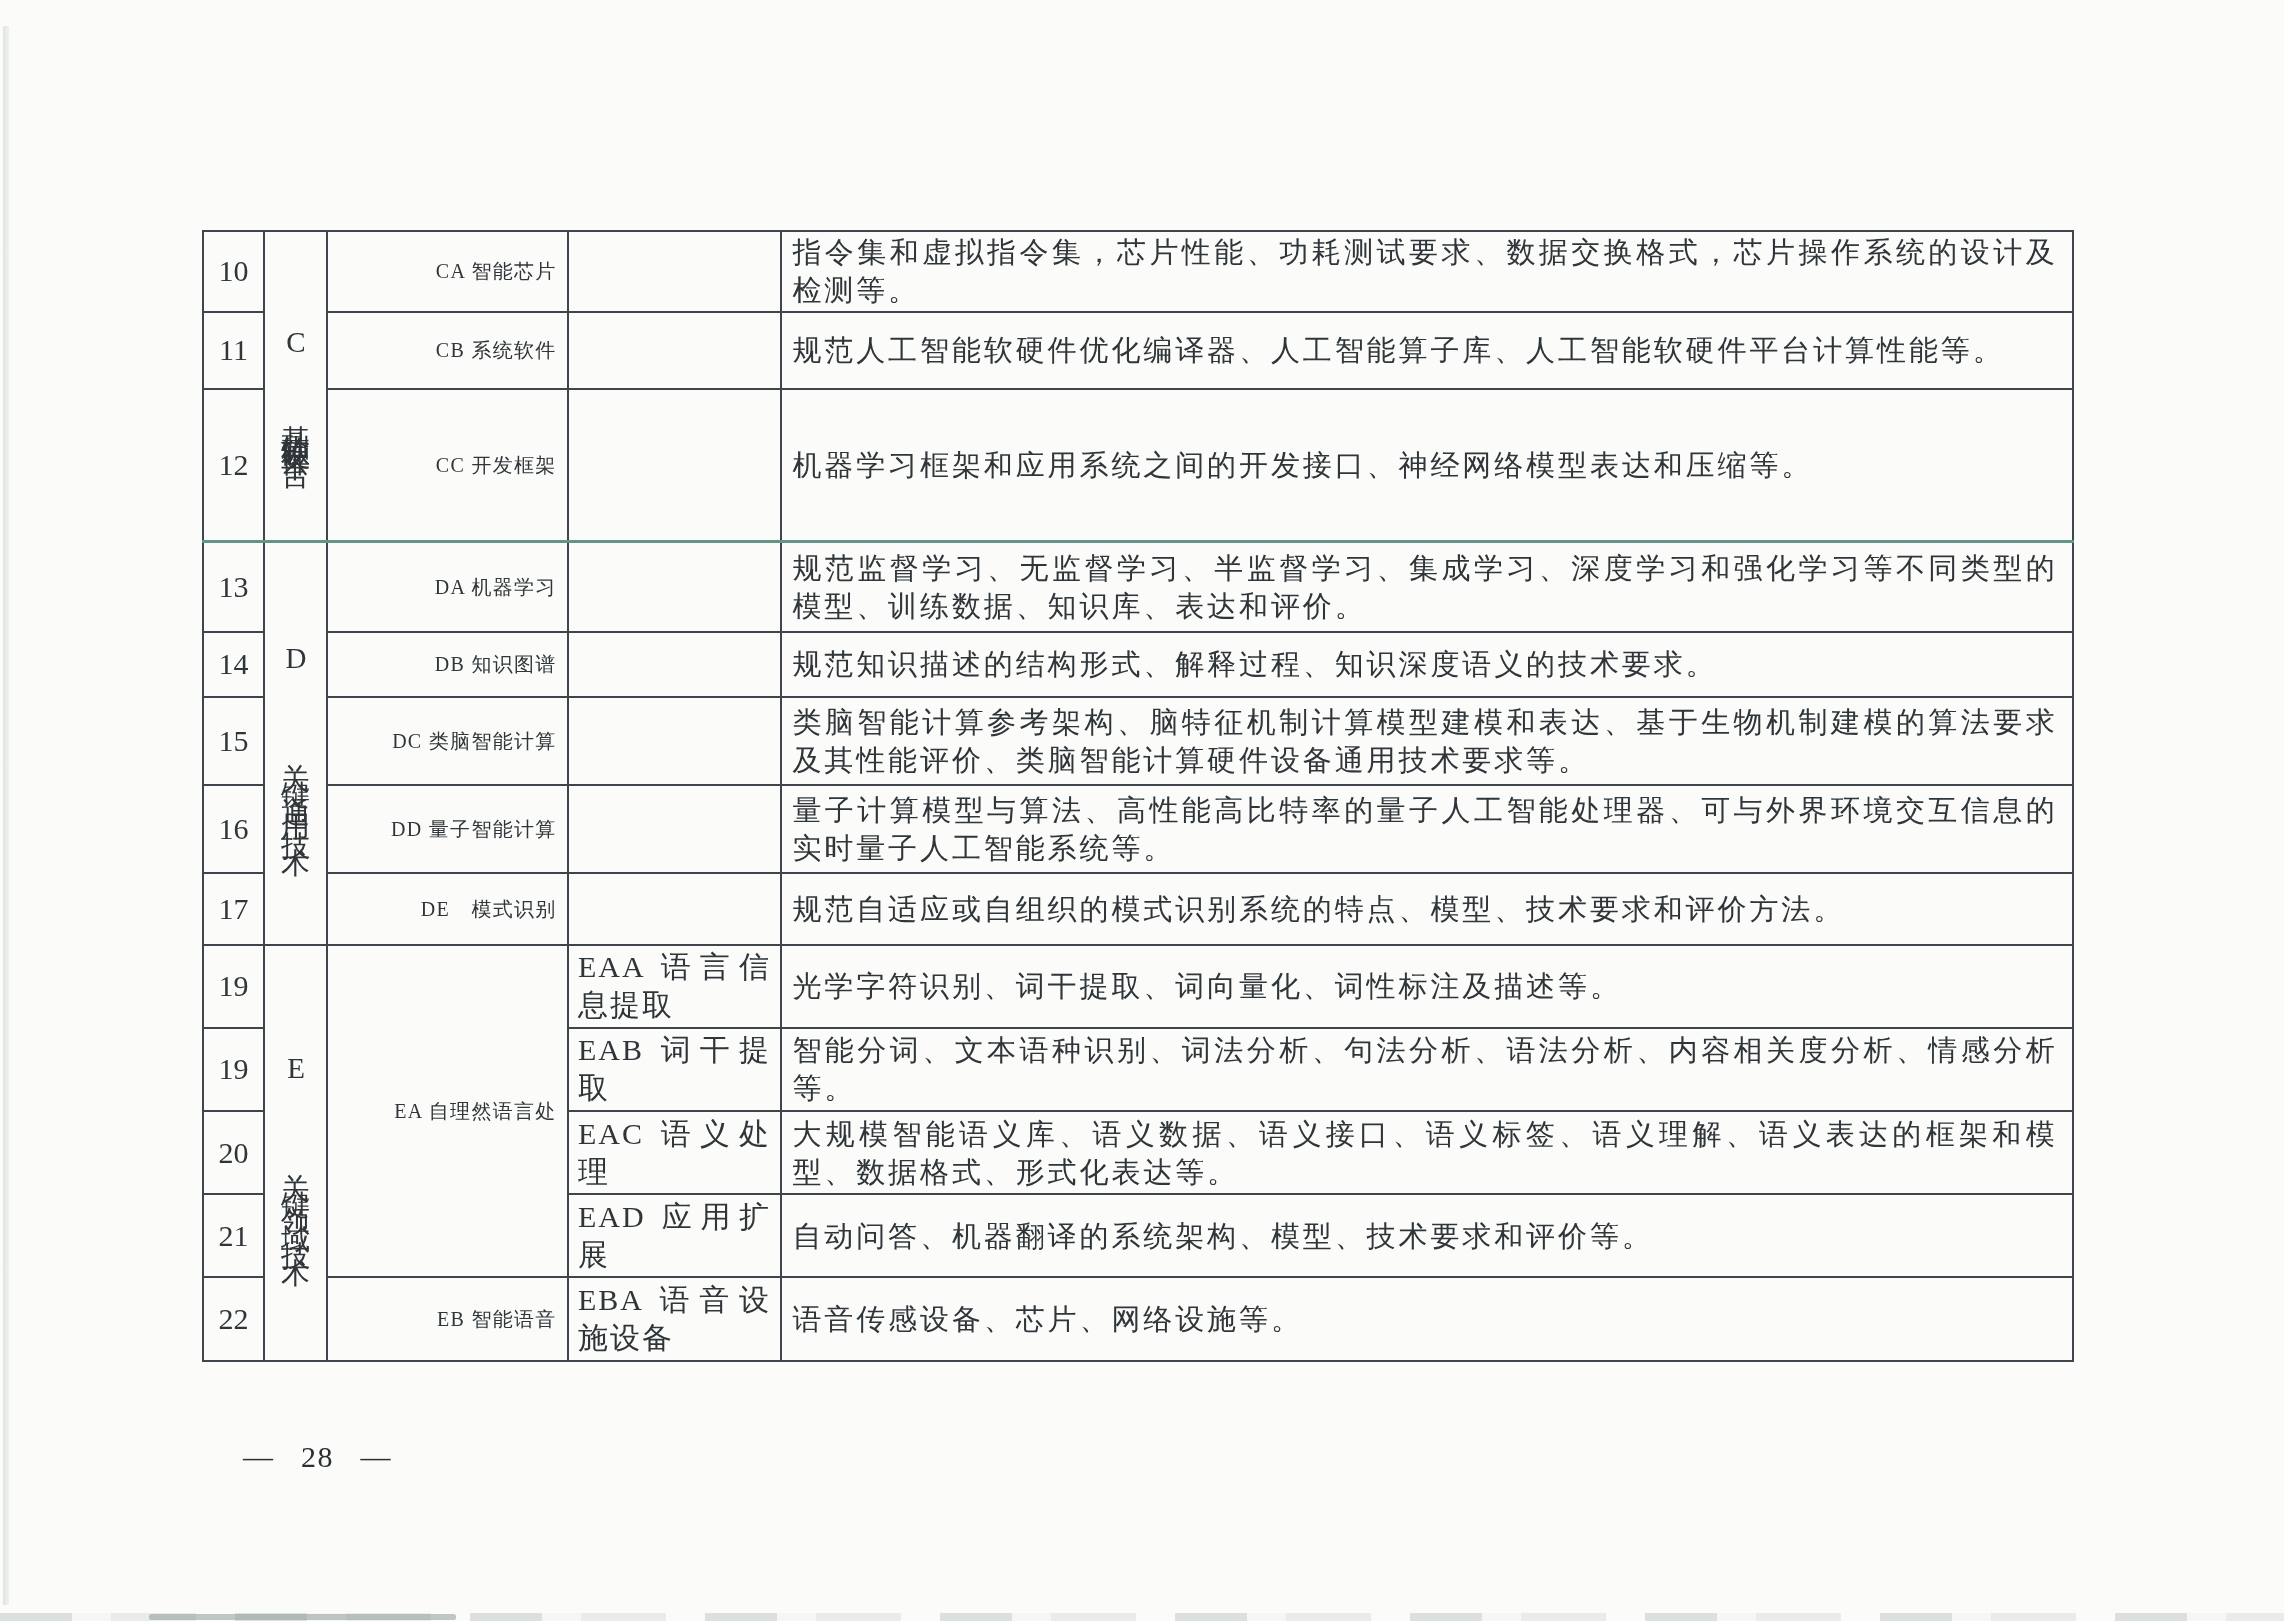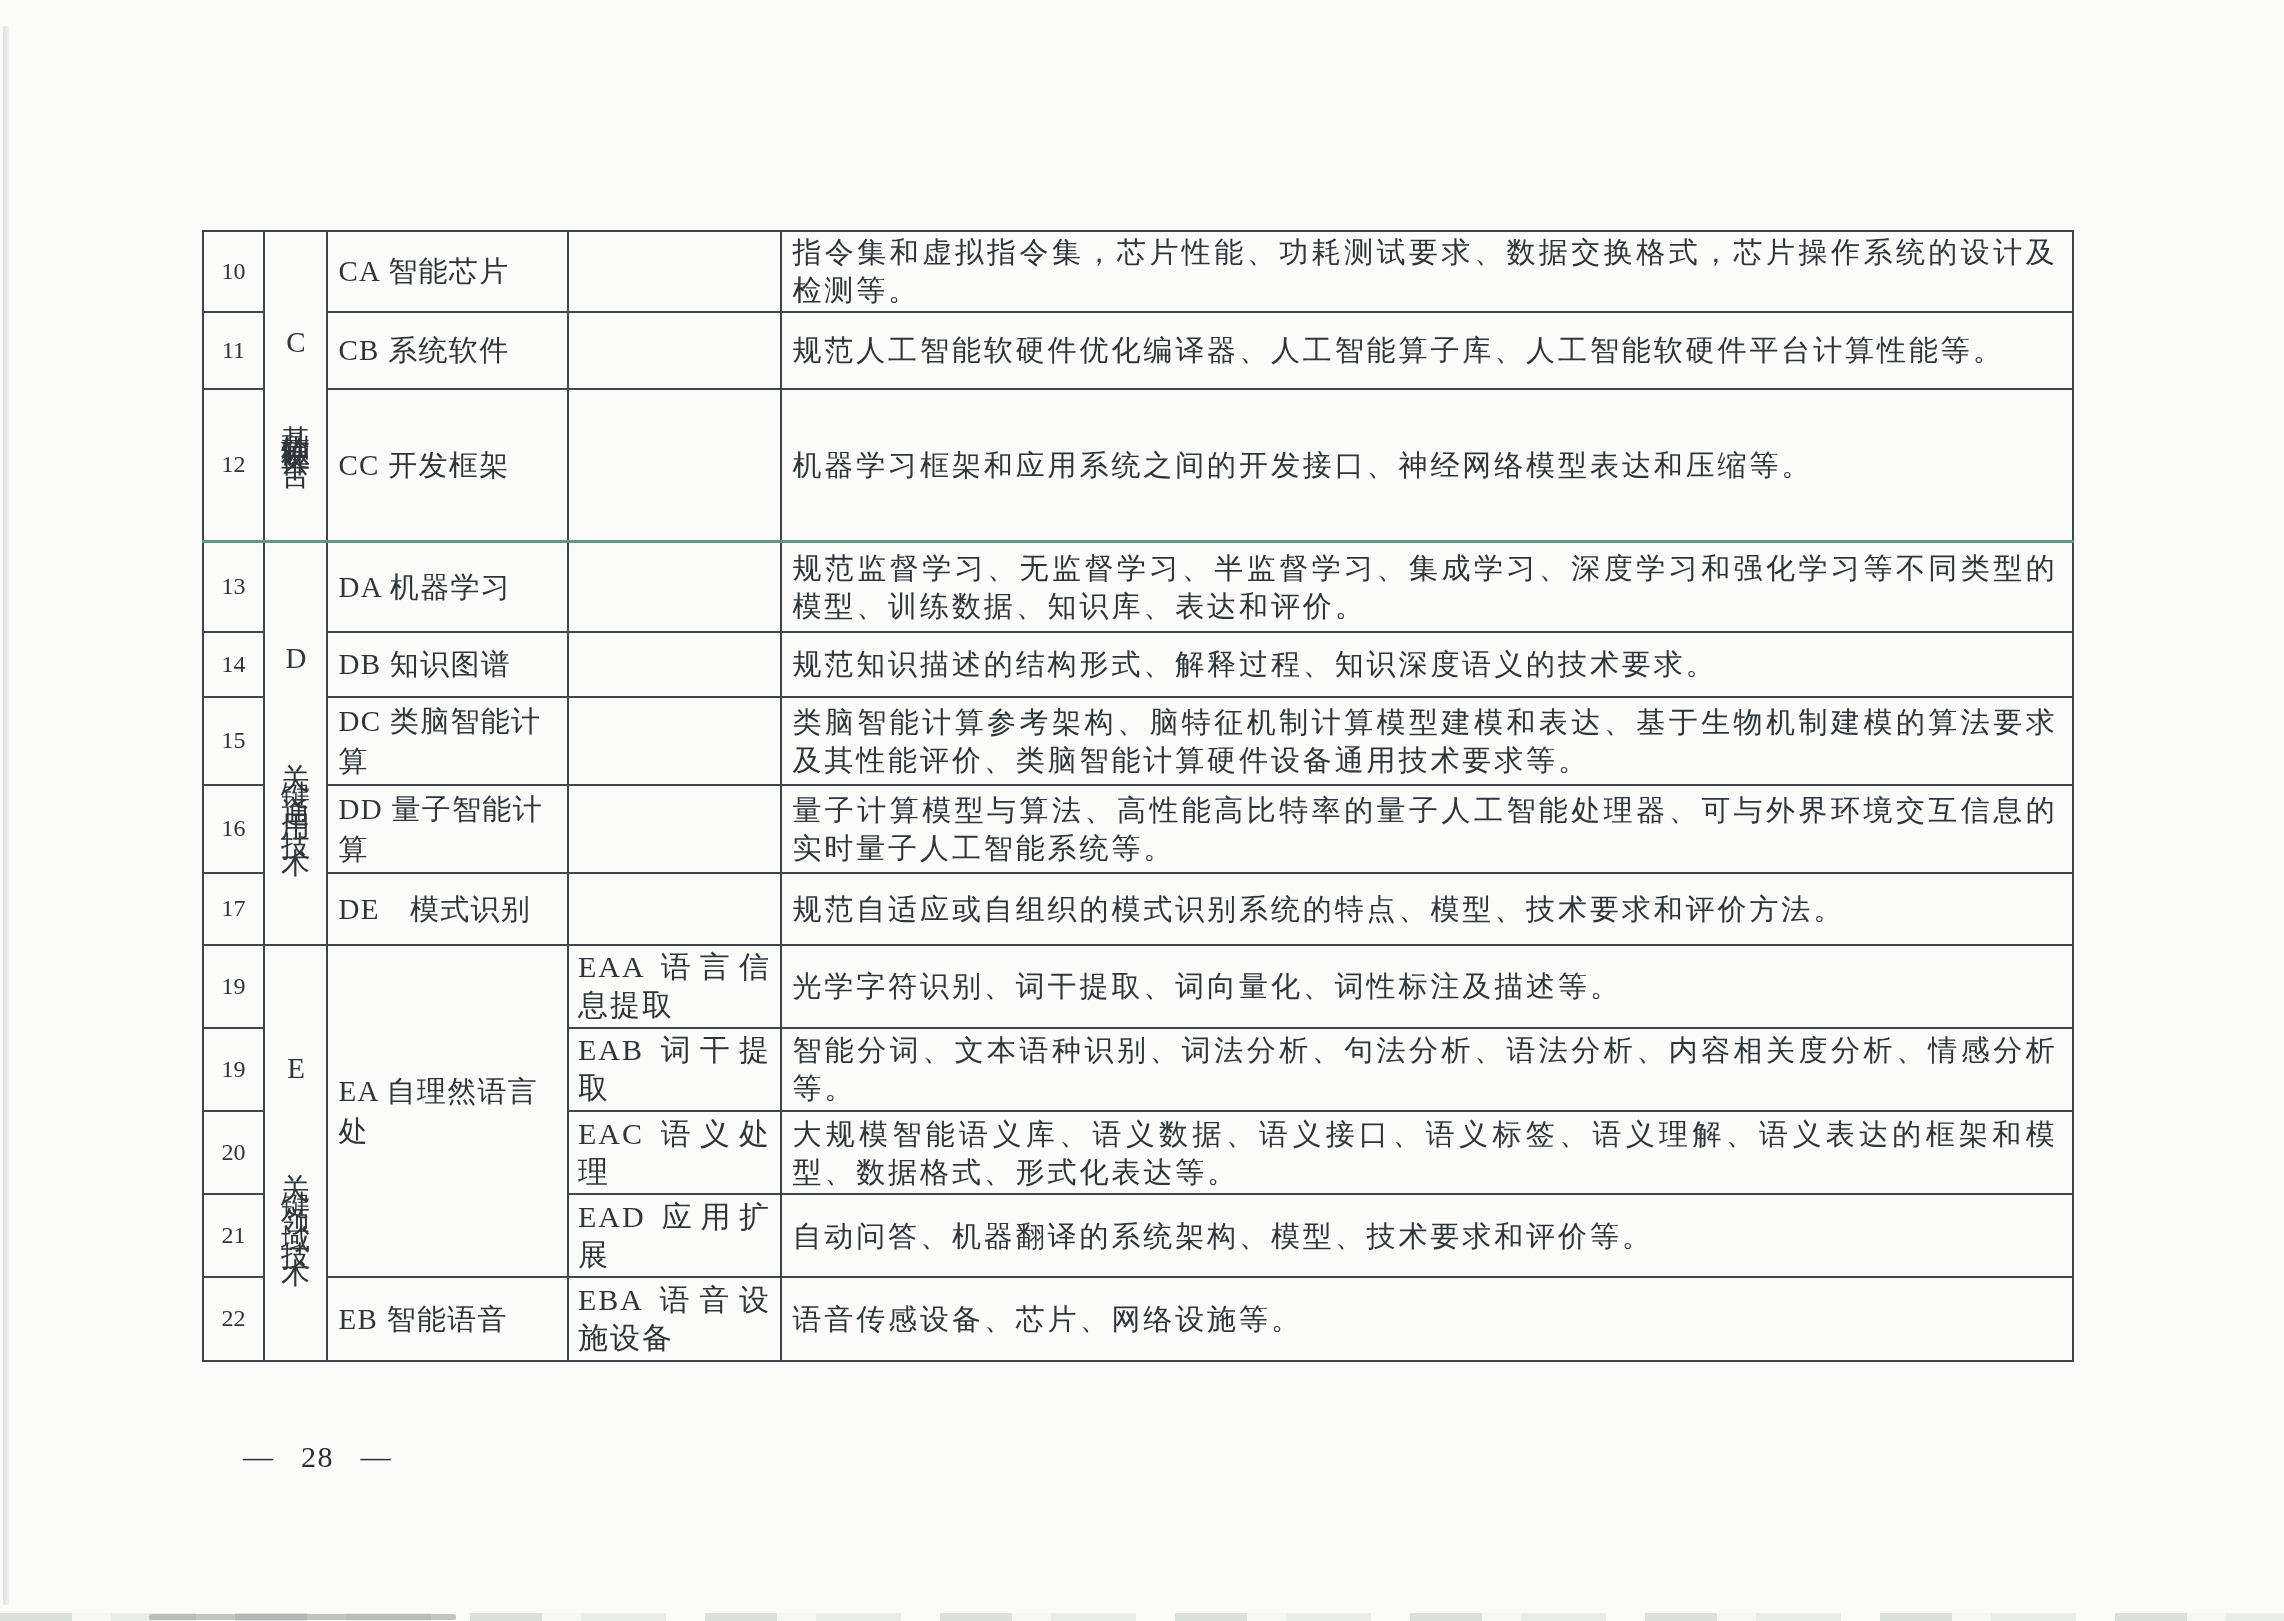--- a/index.html
+++ b/index.html
@@ -39,35 +39,35 @@
     border-collapse:collapse;table-layout:fixed;
     background:transparent;
   }
   td{
     border:2.6px solid var(--border);
     vertical-align:middle;
     overflow:hidden;
   }
   tr.teal-top td{border-top:3.9px solid var(--teal);}
   .c-num{
-    font-size:24px;text-align:center;
+    font-size:30px;text-align:center;
   }
   .c-cat{text-align:center;}
   .vert{
     display:inline-block;
     writing-mode:vertical-rl;
     text-orientation:upright;
     font-size:29px;
     line-height:59px;
     white-space:nowrap;
   }
   .vs-c{letter-spacing:5.9px;}
   .vs-de{letter-spacing:17px;}
   .c-sub{
-    font-size:29px;text-align:left;
+    font-size:20px;text-align:right;
     line-height:40px;letter-spacing:1.3px;
     padding:1.3px 10.4px;
   }
   .c-subsub{
     font-size:30px;text-align:justify;text-justify:inter-character;
     line-height:38px;letter-spacing:2px;
     padding:2.6px 9px;
     vertical-align:middle;
     margin-left:15px;
   }

